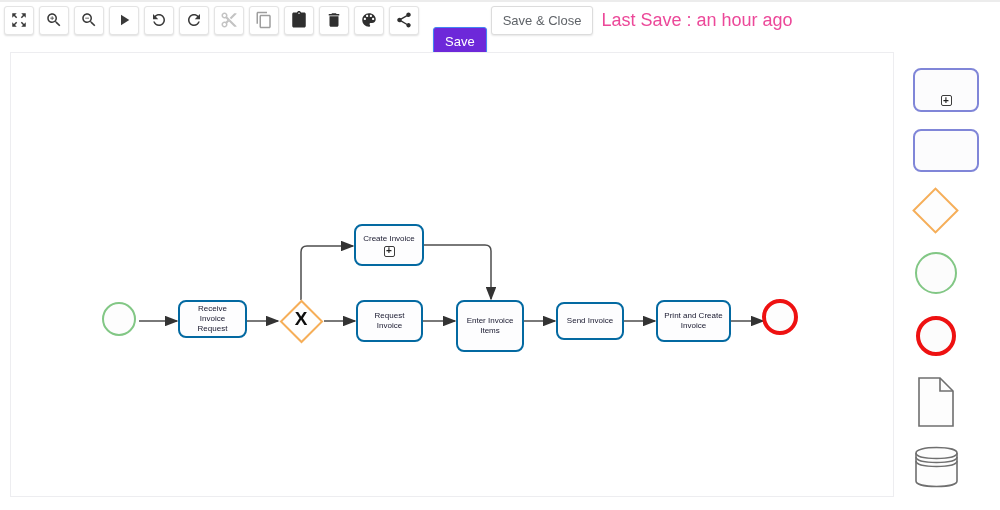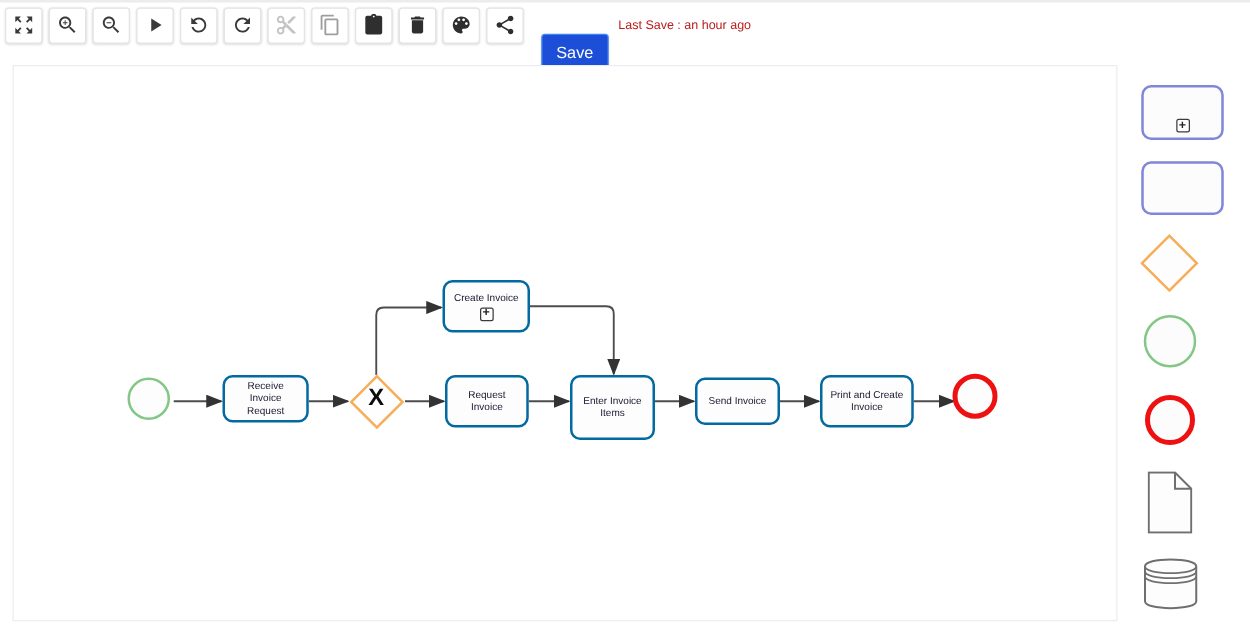--- a/index.html
+++ b/index.html
@@ -11,27 +11,27 @@
   #toolbar { position:absolute; left:4px; top:5px; height:30px; display:flex; align-items:center; }
   .tbtn { width:30px; height:29px; background:#fff; border:1px solid #e4e4e4; border-radius:3px;
           box-shadow:0 1px 2px rgba(0,0,0,.13); margin-right:5px; display:flex;
           align-items:center; justify-content:center; color:#3a3a3a; cursor:pointer; }
   .tbtn svg { width:18px; height:18px; }
   .tbtn.disabled { color:#c3c3c3; }
   .tbtn.dim { color:#9e9e9e; }
   .tbtn.dark { color:#2f2f2f; }
   .txtbtn { height:29px; padding:0 11px; font-size:13px; border-radius:3px; display:flex;
             align-items:center; cursor:pointer; white-space:nowrap; }
-  #save-btn { background:#1d4ed8; color:#fff; border:1px solid #4285f4; margin-left:9px;
+  #save-btn { background:#6d28d9; color:#fff; border:1px solid #4285f4; margin-left:9px;
               box-shadow:0 1px 2px rgba(0,0,0,.15);margin-top:43px; }
   .lightbtn { background:#fff; color:#5f6368; border:1px solid #dcdcdc;
               box-shadow:0 1px 2px rgba(0,0,0,.10); }
   #saveclose-btn { margin-left:4px; }
   #discard-btn { margin-left:13px; }
-  #last-save { margin-left:8px; font-size:10px; color:#b91c1c; white-space:nowrap; }
+  #last-save { margin-left:8px; font-size:18px; color:#ec4899; white-space:nowrap; }
 
   
   #canvas { position:absolute; left:10px; top:52px; width:884px; height:445px;
             background:#fff; border:1px solid #ededf0; }
   #edges { position:absolute; left:0; top:0; width:884px; height:445px; }
   .task { position:absolute; border:2px solid #0369a1; border-radius:8px; background:#fdfdfe;
           display:flex; flex-direction:column; align-items:center; justify-content:center;
           font-size:8px; line-height:10px; color:#18182e; text-align:center; cursor:pointer; }
   .event { position:absolute; border-radius:50%; background:#fdfdfd; cursor:pointer; }
   .gateway { position:absolute; border:2px solid #f6ae58; background:#fefefe;
@@ -116,20 +116,21 @@
           <path fill="currentColor" fill-rule="evenodd" d="M12 3c-4.97 0-9 4.03-9 9s4.03 9 9 9c.83 0 1.5-.67 1.5-1.5 0-.39-.15-.74-.39-1.01-.23-.26-.38-.61-.38-.99 0-.83.67-1.5 1.5-1.5H16c2.76 0 5-2.24 5-5 0-4.42-4.03-8-9-8zm-5.5 9c-.83 0-1.5-.67-1.5-1.5S5.67 9 6.5 9 8 9.67 8 10.5 7.33 12 6.5 12zm3-4C8.67 8 8 7.33 8 6.5S8.67 5 9.5 5s1.5.67 1.5 1.5S10.33 8 9.5 8zm5 0c-.83 0-1.5-.67-1.5-1.5S13.67 5 14.5 5s1.5.67 1.5 1.5S15.33 8 14.5 8zm3 4c-.83 0-1.5-.67-1.5-1.5S16.67 9 17.5 9s1.5.67 1.5 1.5-.67 1.5-1.5 1.5z"></path>
         </svg>
       </div>
       <div class="tbtn dark">
         <svg viewBox="0 0 24 24">
           <path fill="currentColor" d="M18 16.08c-.76 0-1.44.3-1.96.77L8.91 12.7c.05-.23.09-.46.09-.7s-.04-.47-.09-.7l7.05-4.11c.54.5 1.25.81 2.04.81 1.66 0 3-1.34 3-3s-1.34-3-3-3-3 1.34-3 3c0 .24.04.47.09.7L8.04 9.81C7.5 9.31 6.79 9 6 9c-1.66 0-3 1.34-3 3s1.34 3 3 3c.79 0 1.5-.31 2.04-.81l7.12 4.16c-.05.21-.08.43-.08.65 0 1.61 1.31 2.92 2.92 2.92 1.61 0 2.92-1.31 2.92-2.92s-1.31-2.92-2.92-2.92z"></path>
         </svg>
       </div>
     </span>
   <div class="txtbtn" id="save-btn">Save</div>
+  <div class="txtbtn lightbtn" id="saveclose-btn">Save &amp; Close</div>
   <div id="last-save">Last Save : an hour ago</div>
 </div>
 
 <div id="canvas">
   <svg id="edges">
     <defs>
       <marker id="arrow" markerWidth="9" markerHeight="7" refX="8" refY="3.5" orient="auto">
         <polygon points="0 0, 9 3.5, 0 7" fill="#333"></polygon>
       </marker>
     </defs>

